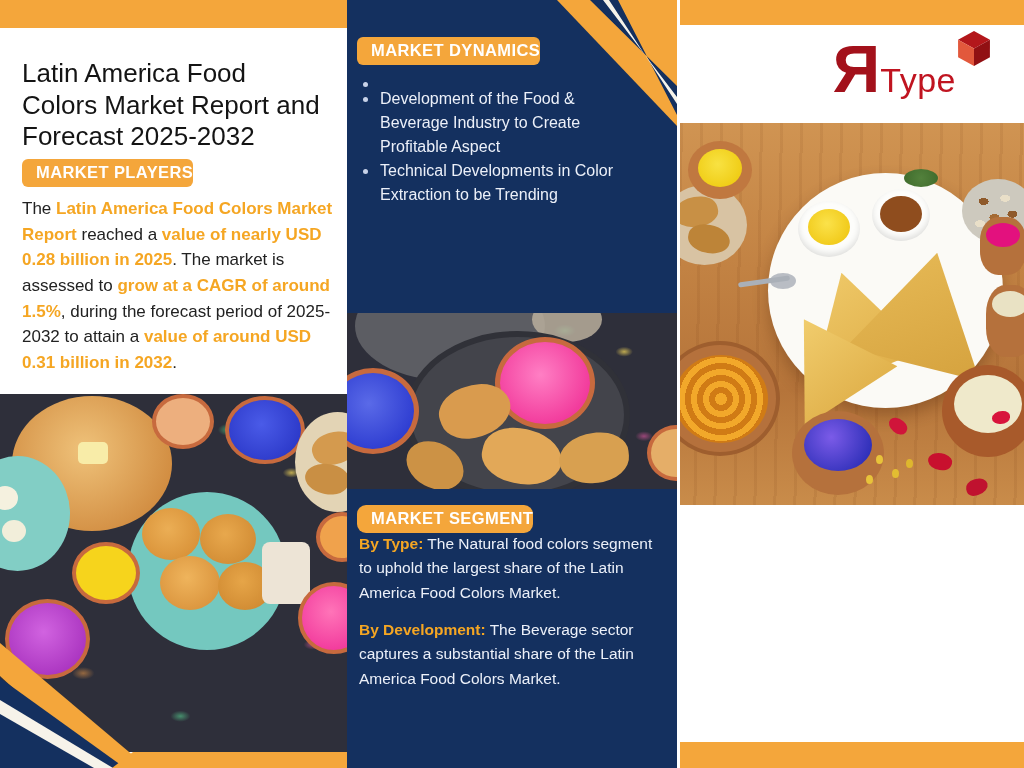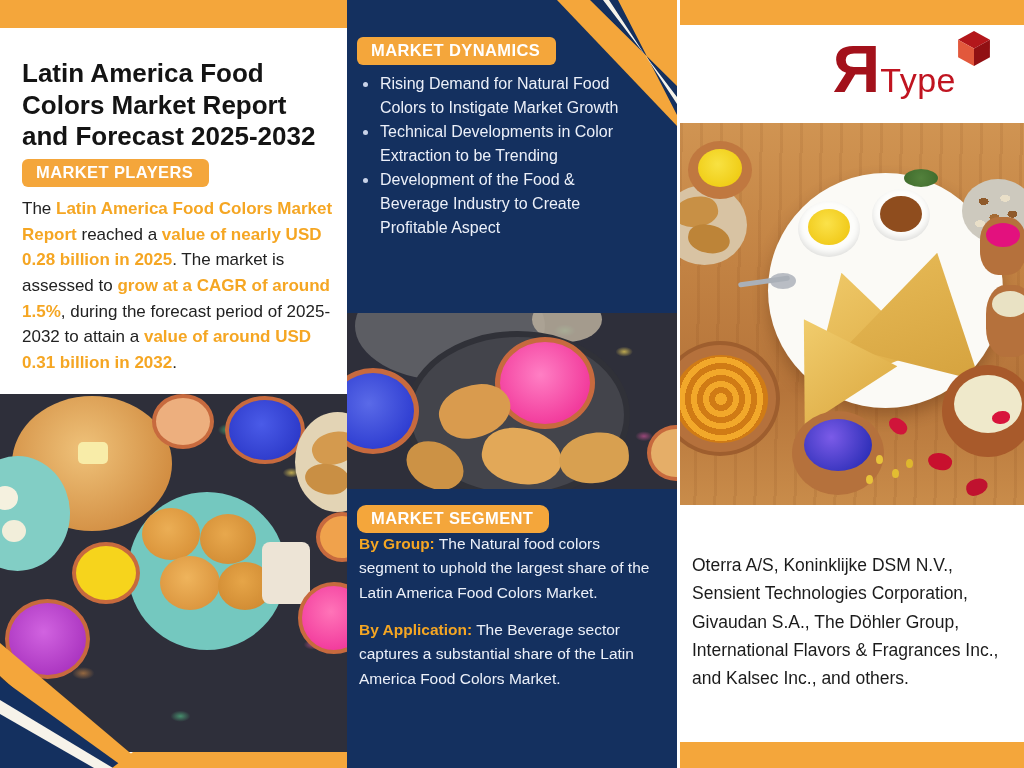--- a/index.html
+++ b/index.html
@@ -12,29 +12,29 @@
   .col{position:absolute;top:0;height:768px;}
   .col-left{left:0;width:347px;background:#ffffff;}
   .col-mid{left:347px;width:330px;background:#14305F;}
   .col-right{left:680px;width:344px;background:#ffffff;}
   .gap-line{position:absolute;left:677px;top:0;width:3px;height:768px;background:#fff;}
 
   
   .band{position:absolute;left:0;width:100%;background:#F4A63B;}
   .badge{
     display:inline-block;background:#F4A63B;color:#fff;font-weight:bold;
-    font-size:16.5px;letter-spacing:.4px;padding:4px 16px 5px 14px;border-radius:6px;
+    font-size:16.5px;letter-spacing:.4px;padding:4px 0 5px 14px;border-radius:6px;
     white-space:nowrap;
   }
   .hl{color:#F5A623;font-weight:bold;}
 
   
   .title{
     position:absolute;left:22px;top:58px;width:306px;margin:0;
-    font-size:26px;line-height:1.22;font-weight:bold;color:#141414;
+    font-size:26px;line-height:1.22;font-weight:normal;color:#141414;
   }
   .insights-badge{position:absolute;left:22px;top:159px;}
   .insights{
     position:absolute;left:22px;top:196px;width:318px;margin:0;
     font-size:17px;line-height:1.51;color:#222;
   }
 
   
   .photo{position:absolute;left:0;overflow:hidden;}
   .photo i{position:absolute;display:block;border-radius:50%;}
@@ -140,49 +140,48 @@
     <div class="deco dl-white"></div>
     <div class="deco dl-strip"></div>
   </section>
 
   <section class="col col-mid">
     <div class="badge dyn-badge">MARKET DYNAMICS</div>
 
     <ul class="bullets">
         <li>
           <span class="dot"></span>
-          <span class="btxt">Rising Demand for Natural Food Colors to Instigate Market Growth</span>
+        </li>
+        <li>
+          <span class="dot"></span>
+          <span class="btxt">Development of the Food &amp; Beverage Industry to Create Profitable Aspect</span>
         </li>
         <li>
           <span class="dot"></span>
           <span class="btxt">Technical Developments in Color Extraction to be Trending</span>
-        </li>
-        <li>
-          <span class="dot"></span>
-          <span class="btxt">Development of the Food &amp; Beverage Industry to Create Profitable Aspect</span>
         </li>
       </ul>
 
     <div class="photo photo-dark photoM">
       <i style="left:8px;top:-42px;width:190px;height:110px;background:#5C5D63;"></i>
       <i style="left:185px;top:-16px;width:70px;height:45px;background:#B9AE9C;opacity:.85;"></i>
       <i style="left:58px;top:18px;width:225px;height:168px;border:6px solid #303138;background:#43444B;"></i>
       <i style="left:148px;top:24px;width:100px;height:92px;border:5px solid #C76A3E;background:radial-gradient(circle at 45% 40%,#FF7FC4,#F23B9C 72%);"></i>
       <i style="left:-20px;top:55px;width:92px;height:86px;border:5px solid #C76A3E;background:radial-gradient(circle at 45% 40%,#5A6AE8,#2C3BD0 78%);"></i>
       <i style="left:92px;top:72px;width:72px;height:52px;border-radius:45% 55% 50% 50%;background:#D99B4E;transform:rotate(-20deg);"></i>
       <i style="left:135px;top:116px;width:80px;height:55px;border-radius:50% 50% 55% 45%;background:#E2A858;transform:rotate(14deg);"></i>
       <i style="left:212px;top:120px;width:70px;height:50px;border-radius:55% 45% 50% 50%;background:#D8A050;transform:rotate(-6deg);"></i>
       <i style="left:58px;top:130px;width:60px;height:45px;border-radius:50%;background:#CC9245;transform:rotate(28deg);"></i>
       <i style="left:300px;top:112px;width:58px;height:56px;border:4px solid #C76A3E;background:#E5AE68;"></i>
     </div>
 
     <div class="badge seg-badge">MARKET SEGMENT</div>
     <div class="seg-wrap">
-        <p><span class="seglabel">By Group:</span><span> The Natural food colors segment to uphold the largest share of the Latin America Food Colors Market.</span></p>
-        <p><span class="seglabel">By Application:</span><span> The Beverage sector captures a substantial share of the Latin America Food Colors Market.</span></p>
+        <p><span class="seglabel">By Type:</span><span> The Natural food colors segment to uphold the largest share of the Latin America Food Colors Market.</span></p>
+        <p><span class="seglabel">By Development:</span><span> The Beverage sector captures a substantial share of the Latin America Food Colors Market.</span></p>
       </div>
 
     <div class="deco dm-orange"></div>
     <div class="deco dm-navy"></div>
     <div class="deco dm-white"></div>
   </section>
 
   <div class="gap-line"></div>
 
   <section class="col col-right">
@@ -231,18 +230,17 @@
       <i style="left:306px;top:100px;width:34px;height:24px;background:#E3117E;"></i>
       <i style="left:248px;top:330px;width:24px;height:17px;border-radius:60% 40% 55% 45%;background:#C8102E;transform:rotate(20deg);"></i>
       <i style="left:286px;top:356px;width:22px;height:16px;border-radius:50% 50% 60% 40%;background:#C0122F;transform:rotate(-15deg);"></i>
       <i style="left:208px;top:296px;width:20px;height:14px;border-radius:55% 45% 50% 50%;background:#D0143A;transform:rotate(40deg);"></i>
       <i style="left:196px;top:332px;width:7px;height:9px;background:#E8C33A;"></i>
       <i style="left:212px;top:346px;width:7px;height:9px;background:#E3BD32;"></i>
       <i style="left:186px;top:352px;width:7px;height:9px;background:#E8C33A;"></i>
       <i style="left:226px;top:336px;width:7px;height:9px;background:#DEB72E;"></i>
     </div>
 
-    <p class="kp-text">Oterra A/S, Koninklijke DSM N.V., Sensient Technologies Corporation, Givaudan S.A., The Döhler Group, International Flavors &amp; Fragrances Inc., and Kalsec Inc., and others.</p>
 
     <div class="r-strip"></div>
   </section>
 
 </div>
 
 </body></html>

